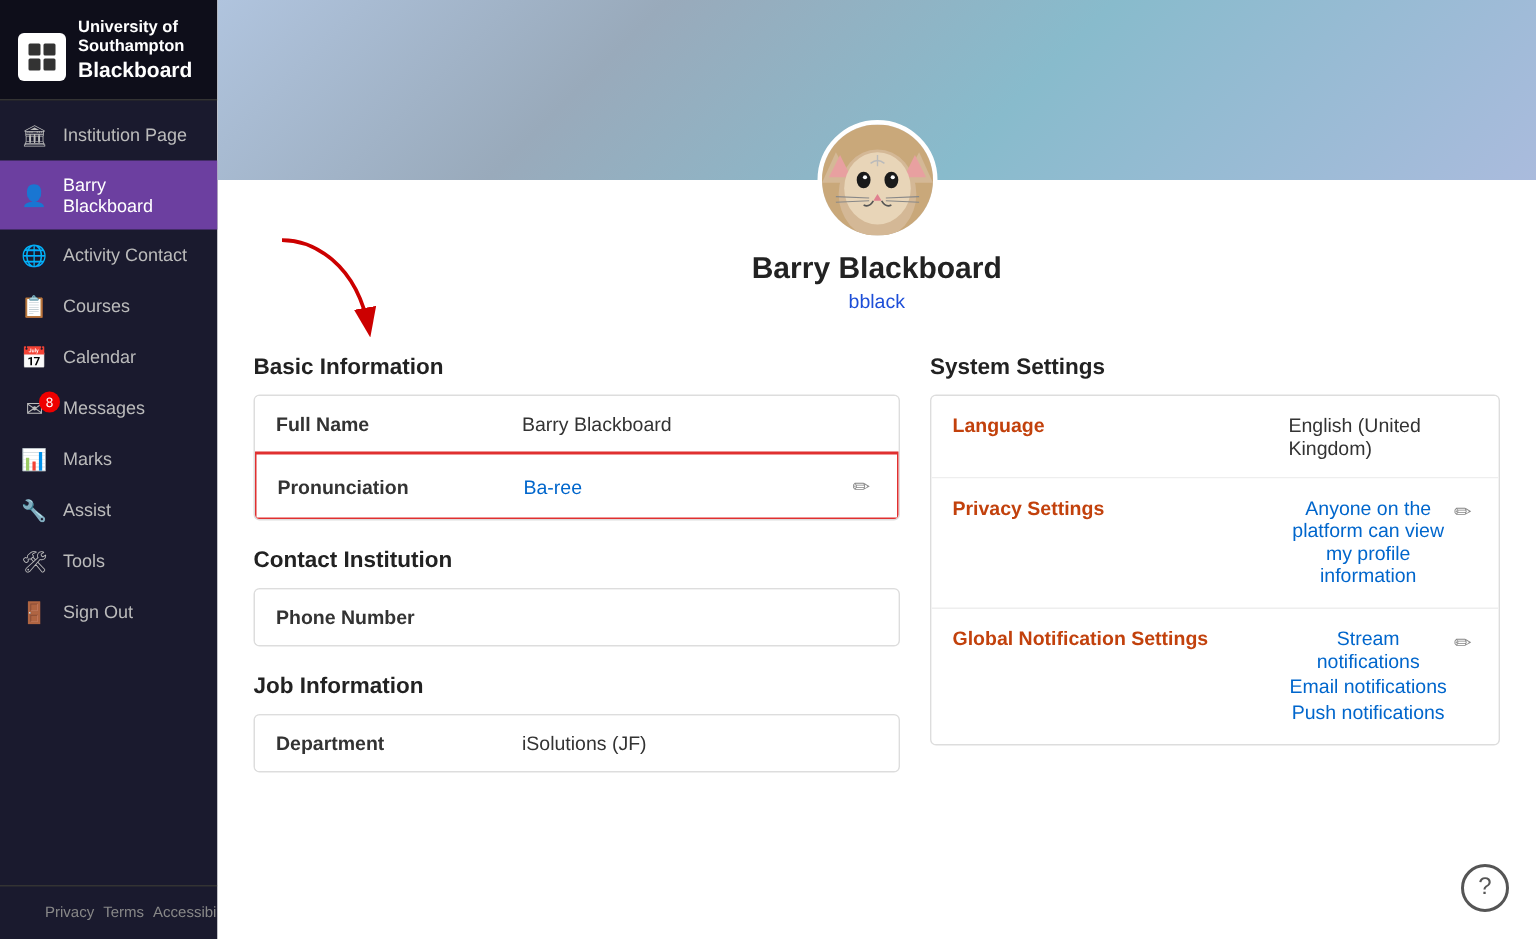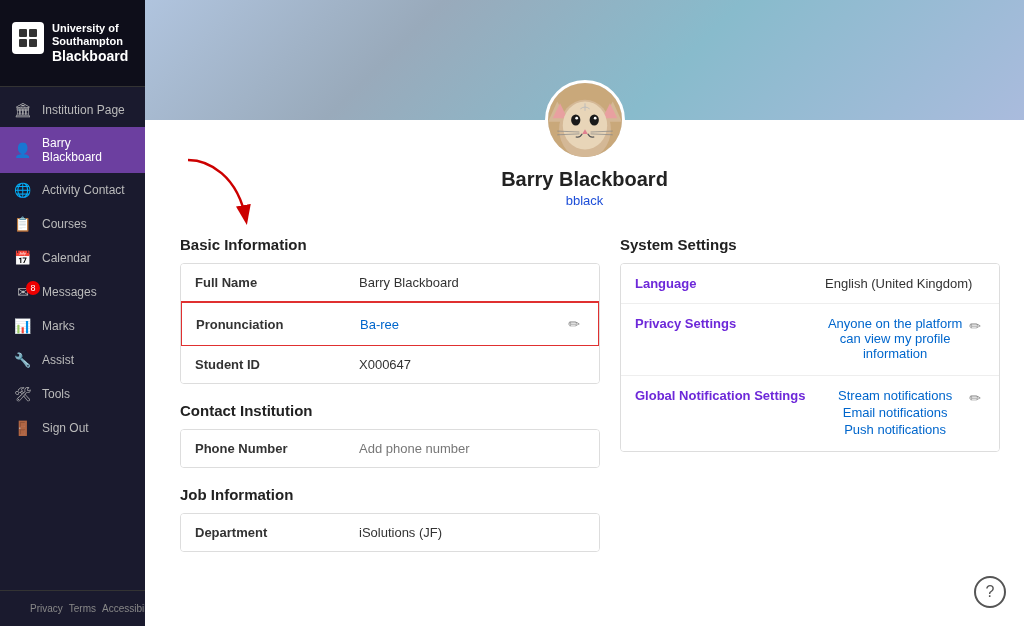--- a/index.html
+++ b/index.html
@@ -11,23 +11,23 @@
       min-width: 145px;
       background: #1a1a2e;
       color: #ccc;
       display: flex;
       flex-direction: column;
       height: 100%;
       overflow: hidden;
     }
     .sidebar-header {
       background: #0e0e1a;
-      padding: 22px 12px;
-      display: flex;
-      align-items: flex-start;
+      padding: 12px 12px;
+      display: flex;
+      align-items: flex-end;
       gap: 8px;
       border-bottom: 1px solid #333;
     }
     .sidebar-logo-icon {
       width: 32px; height: 32px;
       background: #fff;
       border-radius: 4px;
       display: flex; align-items: center; justify-content: center;
       flex-shrink: 0;
     }
@@ -110,21 +110,21 @@
     .profile-username { font-size: 13px; color: #1d4ed8; margin-top: 2px; }
 
     
     .content-area {
       display: flex;
       gap: 20px;
       padding: 16px 24px 24px 24px;
       flex: 1;
     }
 
-    .left-panel { flex: 1; min-width: 0; margin-left: 11px; }
+    .left-panel { flex: 1; min-width: 0; }
     .right-panel { width: 380px; flex-shrink: 0; }
 
     .section-title {
       font-size: 15px;
       font-weight: bold;
       color: #222;
       margin-bottom: 10px;
     }
 
     .info-table {
@@ -176,23 +176,23 @@
     }
     .sys-row {
       display: flex;
       align-items: flex-start;
       border-bottom: 1px solid #eee;
       padding: 12px 14px;
       background: #fff;
     }
     .sys-row:last-child { border-bottom: none; }
     .sys-label {
-      width: 190px;
+      width: 224px;
       font-weight: bold;
-      color: #6d28d9;
+      color: #c2410c;
       font-size: 13px;
       flex-shrink: 0;
     }
     .sys-value {
       flex: 1;
       color: #333;
       font-size: 13px;
     }
     .sys-value a { color: #0066cc; text-decoration: none; display: block; margin-bottom: 2px; text-align: center; }
     .sys-edit-btn {
@@ -368,31 +368,26 @@
 
         <div class="info-row highlighted">
           <div class="info-label">Pronunciation</div>
           <div class="info-value">
             <a href="#">Ba-ree</a>
           </div>
           <button class="info-edit-btn" title="Edit pronunciation">✏</button>
         </div>
 
 
-        <div class="info-row">
-          <div class="info-label">Student ID</div>
-          <div class="info-value">X000647</div>
-        </div>
       </div>
 
       <div class="section-title">Contact Institution</div>
       <div class="info-table">
         <div class="info-row">
           <div class="info-label">Phone Number</div>
-          <div class="info-value" style="color:#777; cursor:pointer;">Add phone number</div>
         </div>
       </div>
 
       <div class="section-title">Job Information</div>
       <div class="info-table">
         <div class="info-row">
           <div class="info-label">Department</div>
           <div class="info-value">iSolutions (JF)</div>
         </div>
       </div>

